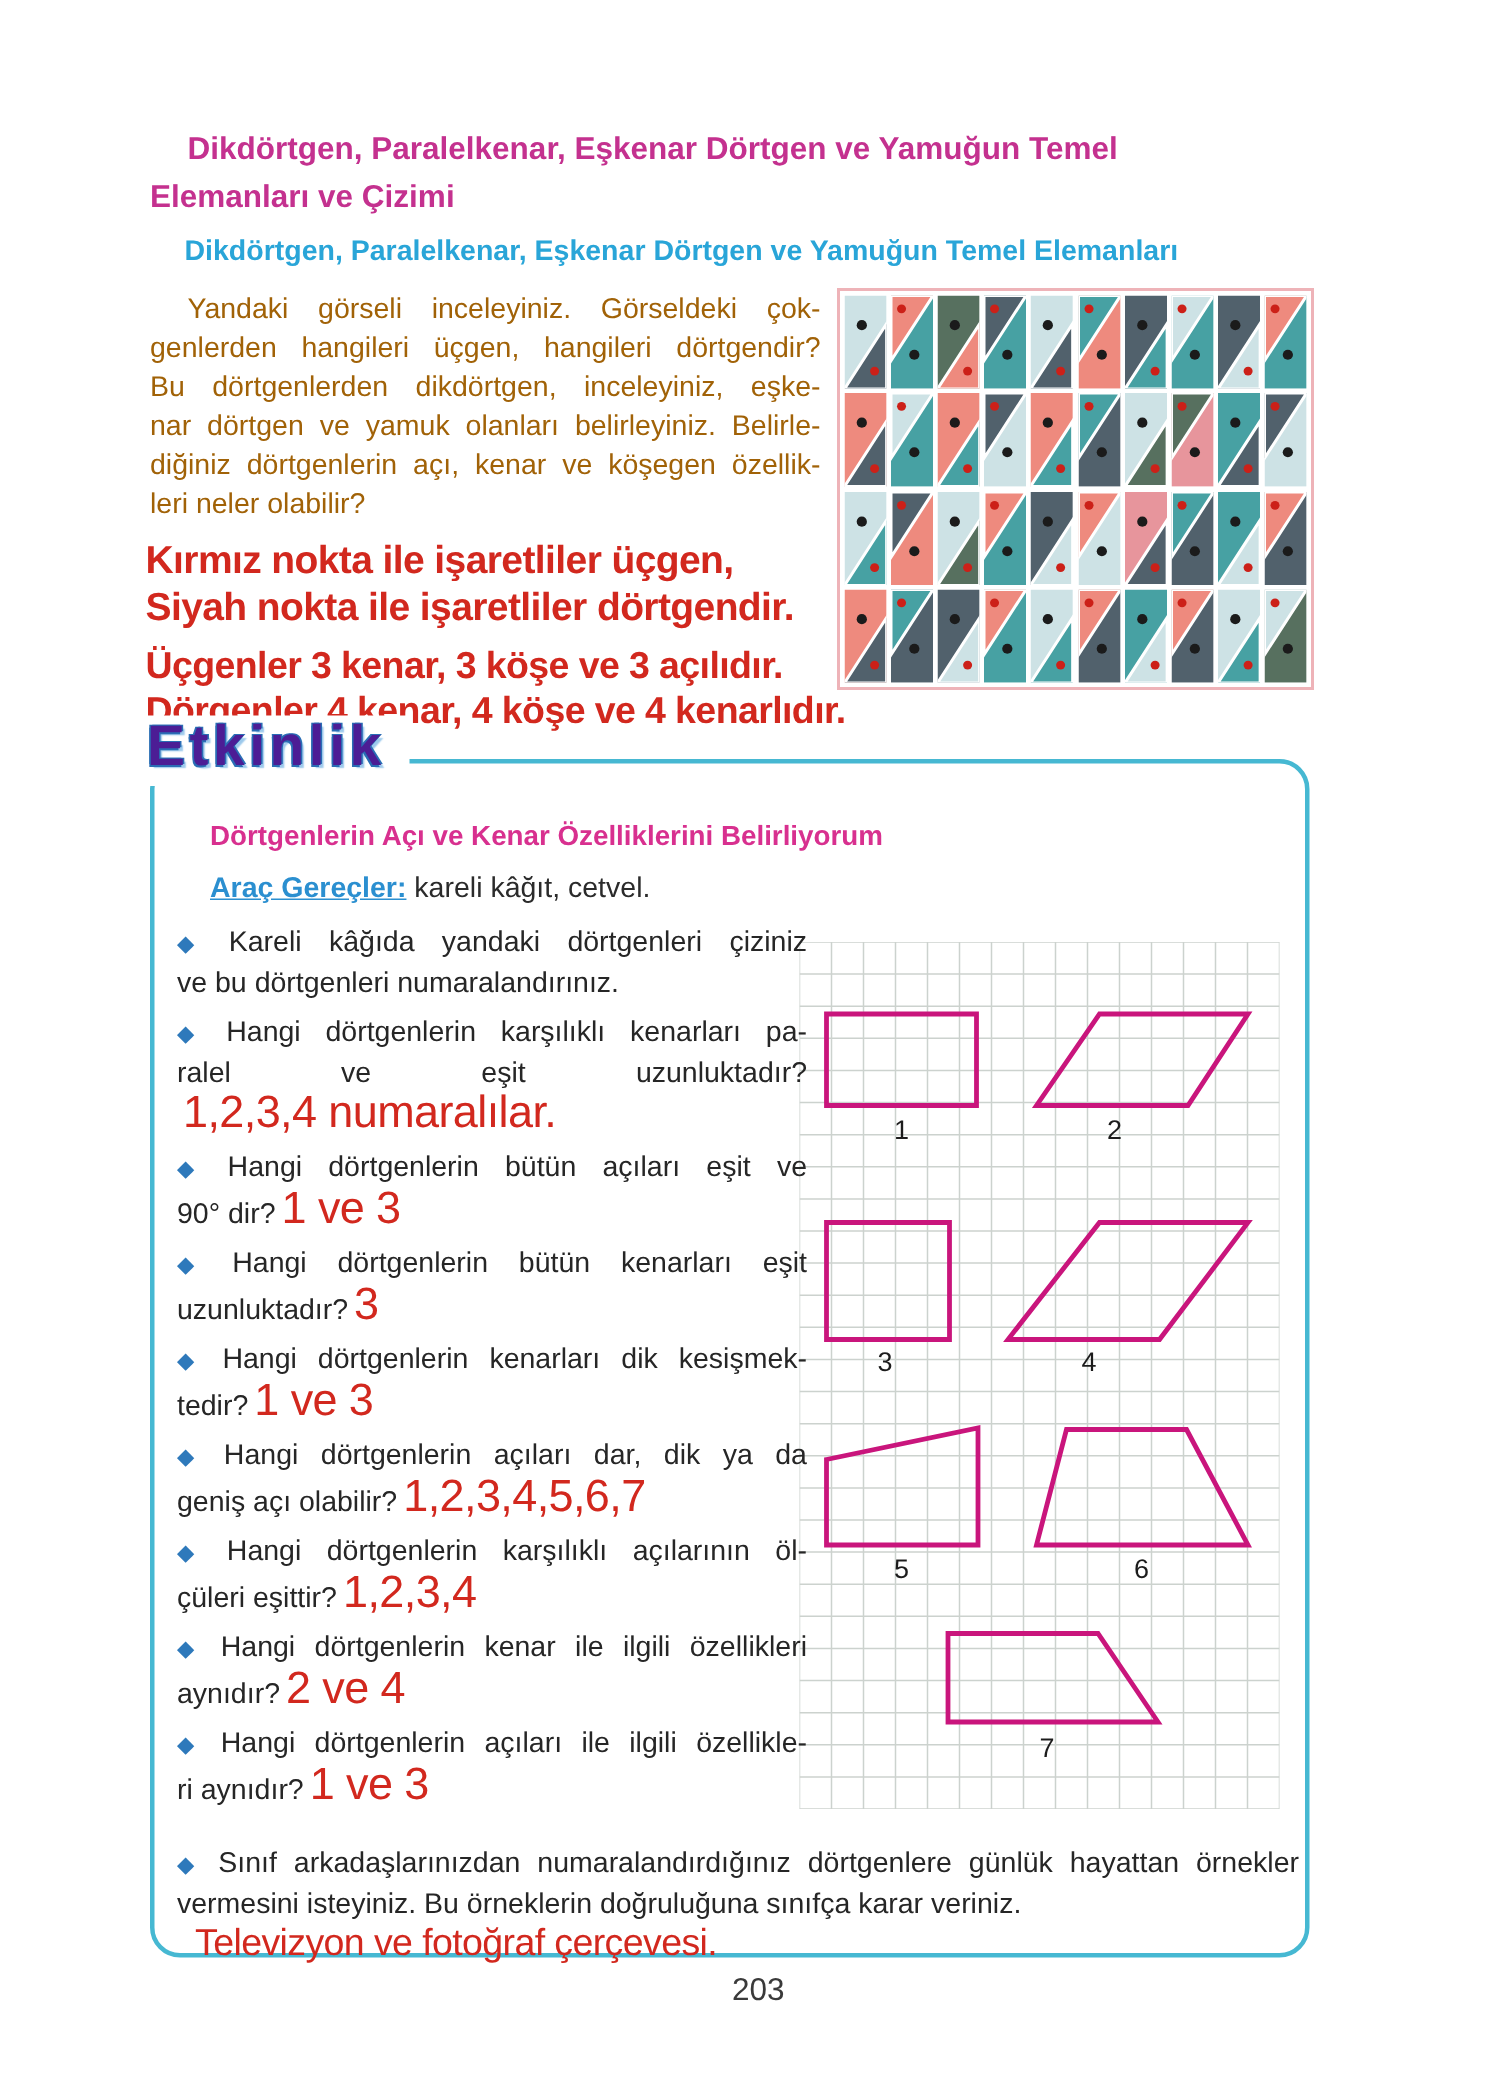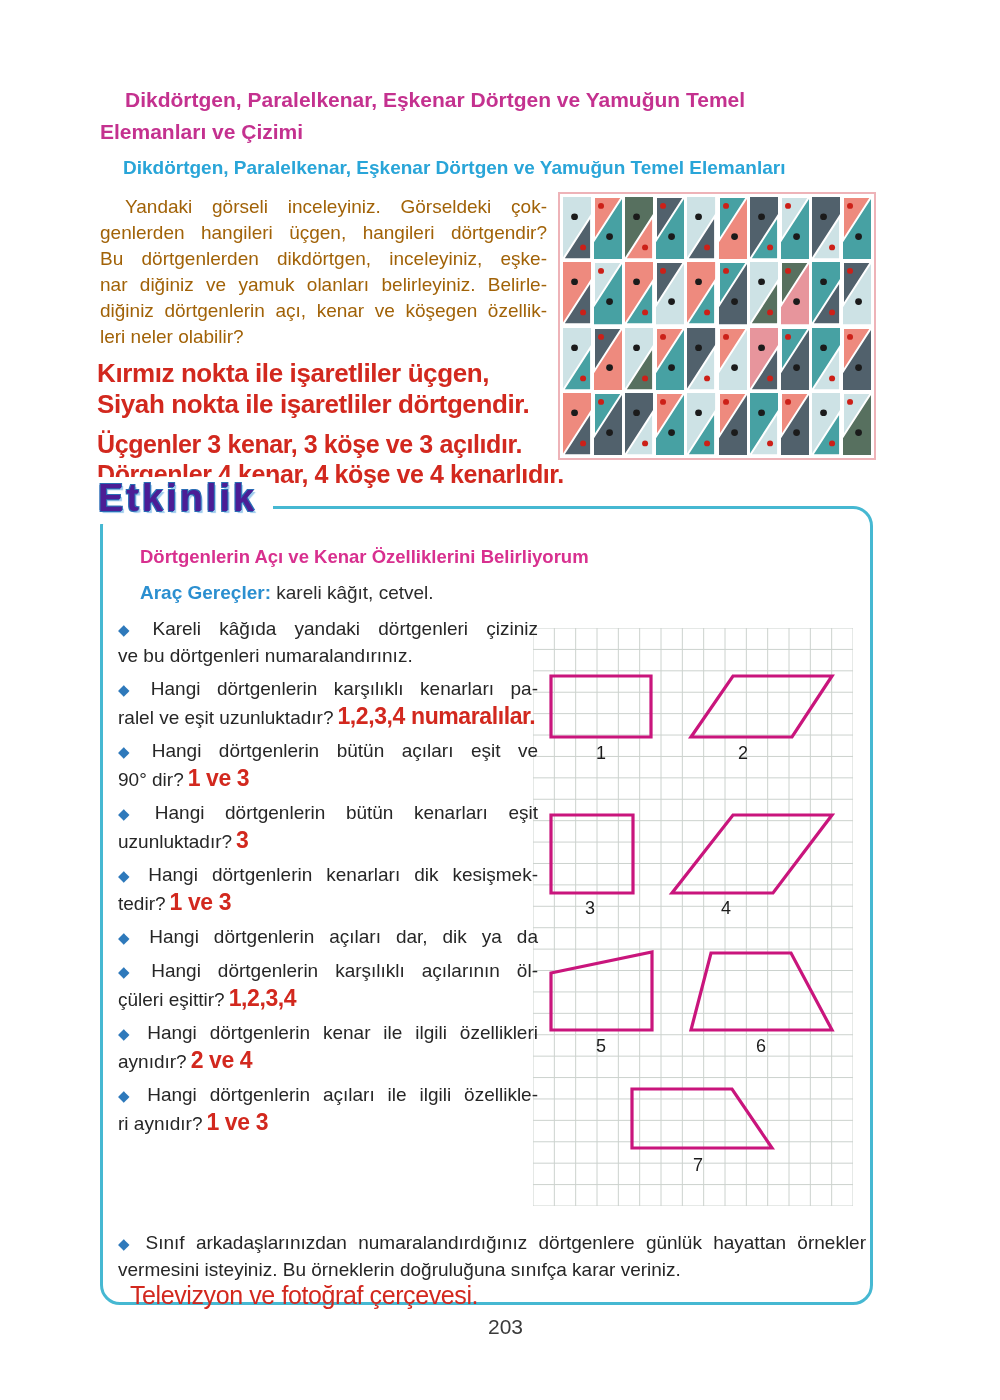--- a/index.html
+++ b/index.html
@@ -31,28 +31,28 @@
           grid-template-rows:repeat(4,1fr);gap:3px;}
   .mosaic svg{display:block;width:100%;height:100%;}
   
   .etk-box{position:absolute;left:100px;top:506px;width:773px;height:799px;
            border:3px solid var(--box);border-radius:20px;background:#fff;}
   .etk-logo{position:absolute;left:96px;top:477px;z-index:3;background:#ffffff;padding:0 16px 4px 2px;
             font-size:38px;font-weight:bold;letter-spacing:3px;color:#4c1d95;
             text-shadow:-1px -1px 0 #2a6db5,1px -1px 0 #2a6db5,-1px 1px 0 #2a6db5,2px 2px 1px #9cc9ec;}
   .act-title{position:absolute;left:140px;top:546px;font-size:18.5px;font-weight:bold;color:#d8308f;z-index:2;}
   .materials{position:absolute;left:140px;top:582px;font-size:19px;z-index:2;}
-  .materials .mat-label{color:#2b8fd0;font-weight:bold;}
+  .materials .mat-label{color:#2b8fd0;font-weight:bold;text-decoration:underline;}
   
   .bullets{position:absolute;left:118px;top:616px;width:420px;z-index:2;}
   .bullet{margin-bottom:7px;font-size:19px;line-height:26px;color:#262626;}
   .bullet .line{text-align:justify;}
   .bullet .line.fill{text-align-last:justify;}
   .diamond{color:var(--bullet-blue);font-size:15px;margin-right:10px;}
-  .answer{color:var(--red);font-weight:bold;font-size:23px;letter-spacing:-0.4px;
+  .answer{color:var(--red);font-weight:normal;font-size:30px;letter-spacing:-0.4px;
           white-space:nowrap;margin-left:4px;}
   
   .graph-wrap{position:absolute;left:533px;top:628px;width:320px;height:578px;z-index:1;}
   
   .final-bullet{position:absolute;left:118px;top:1230px;width:748px;font-size:19px;line-height:26px;z-index:2;}
   .final-bullet .line{text-align:justify;}
   .final-bullet .line.fill{text-align-last:justify;}
   .final-answer{position:absolute;left:130px;top:1281px;font-size:25px;font-weight:normal;
                 color:var(--red);letter-spacing:-0.4px;z-index:4;}
   .page-number{position:absolute;left:0;top:1315px;width:975px;text-align:center;font-size:21px;color:#3a3a3a;padding-left:36px;}
@@ -66,21 +66,21 @@
     <div class="t-line1">Dikdörtgen, Paralelkenar, Eşkenar Dörtgen ve Yamuğun Temel</div>
     <div class="t-line2">Elemanları ve Çizimi</div>
   </div>
 
   <div class="sub-title">Dikdörtgen, Paralelkenar, Eşkenar Dörtgen ve Yamuğun Temel Elemanları</div>
 
   <div class="intro">
     <div class="p-line fill">Yandaki görseli inceleyiniz. Görseldeki çok-</div>
     <div class="p-line fill">genlerden hangileri üçgen, hangileri dörtgendir?</div>
     <div class="p-line fill">Bu dörtgenlerden dikdörtgen, inceleyiniz, eşke-</div>
-    <div class="p-line fill">nar diğiniz ve yamuk olanları belirleyiniz. Belirle-</div>
+    <div class="p-line fill">nar dörtgen ve yamuk olanları belirleyiniz. Belirle-</div>
     <div class="p-line fill">diğiniz dörtgenlerin açı, kenar ve köşegen özellik-</div>
     <div class="p-line">leri neler olabilir?</div>
   </div>
 
   <div class="mosaic" id="mosaic-grid">
       <svg viewBox="0 0 28 63" preserveAspectRatio="none">
         <rect width="28" height="63" fill="#cde2e5"></rect>
         <polygon points="0,63 28,19 28,63" fill="#51616c" stroke="#ffffff" stroke-width="2"></polygon>
         <circle cx="11.5" cy="20" r="3.4" fill="#1b1b1b"></circle>
         <circle cx="20" cy="51" r="3" fill="#cc2018"></circle>
@@ -353,20 +353,21 @@
       <div class="bullet">
         <div class="line fill"><span class="diamond">◆</span>Hangi dörtgenlerin bütün kenarları eşit</div>
         <div class="line">uzunluktadır?<span class="answer">3</span></div>
       </div>
       <div class="bullet">
         <div class="line fill"><span class="diamond">◆</span>Hangi dörtgenlerin kenarları dik kesişmek-</div>
         <div class="line">tedir?<span class="answer">1 ve 3</span></div>
       </div>
       <div class="bullet">
         <div class="line fill"><span class="diamond">◆</span>Hangi dörtgenlerin açıları dar, dik ya da</div>
+        <div class="line">geniş açı olabilir?<span class="answer">1,2,3,4,5,6,7</span></div>
       </div>
       <div class="bullet">
         <div class="line fill"><span class="diamond">◆</span>Hangi dörtgenlerin karşılıklı açılarının öl-</div>
         <div class="line">çüleri eşittir?<span class="answer">1,2,3,4</span></div>
       </div>
       <div class="bullet">
         <div class="line fill"><span class="diamond">◆</span>Hangi dörtgenlerin kenar ile ilgili özellikleri</div>
         <div class="line">aynıdır?<span class="answer">2 ve 4</span></div>
       </div>
       <div class="bullet">

